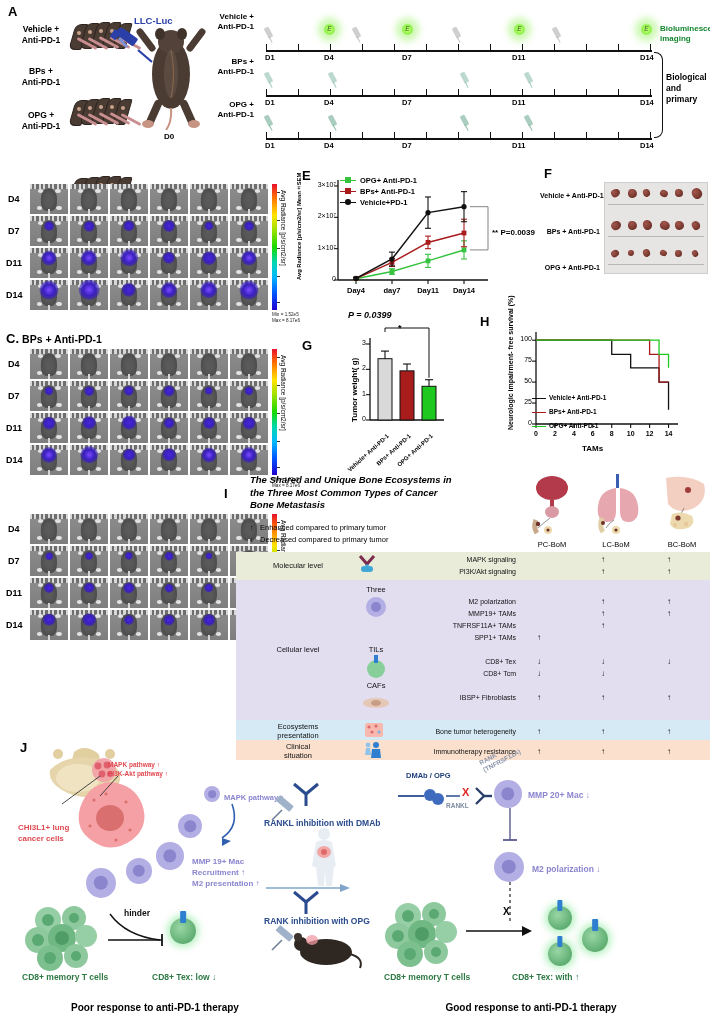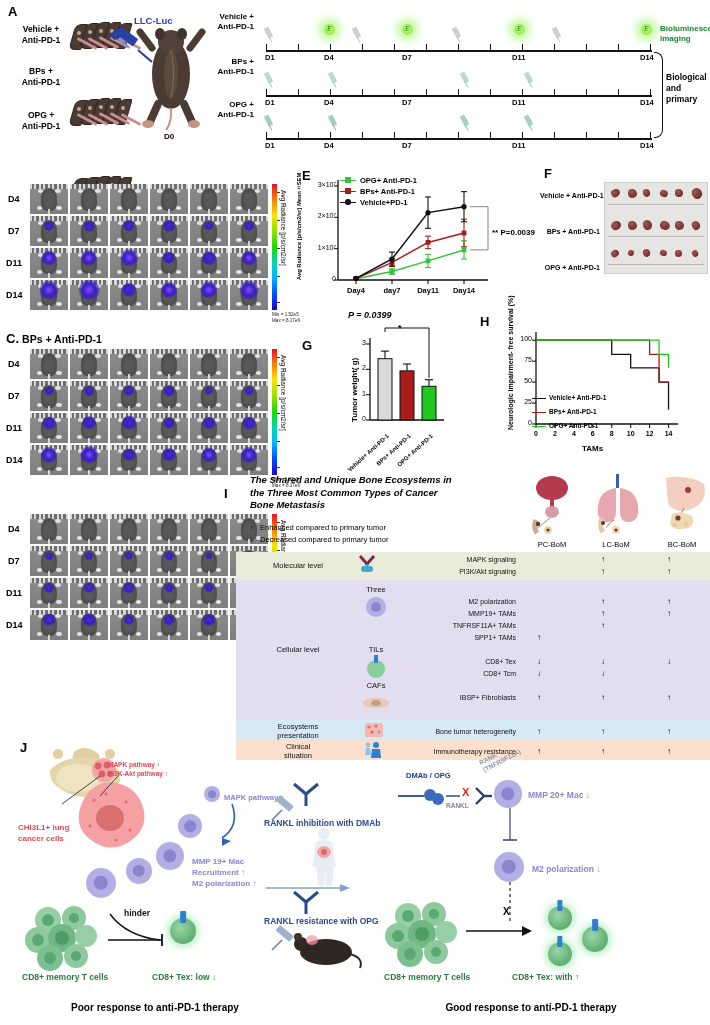--- a/index.html
+++ b/index.html
@@ -1602,21 +1602,21 @@
     <path d="M54 4 q8 22 -10 34" stroke="#2f5fae" stroke-width="1.6" fill="none"></path>
     <path d="M44 38 l0 8 l9 -5 Z" fill="#2f5fae"></path>
   </svg>
   <div class="mac" style="left:178px; top:84px; width:24px; height:24px;"></div>
   <div class="mac" style="left:156px; top:112px; width:28px; height:28px;"></div>
   <div class="mac" style="left:126px; top:128px; width:26px; height:26px;"></div>
   <div class="mac" style="left:86px; top:138px; width:30px; height:30px;"></div>
   <div class="abs celltext" style="left:192px; top:126px; color:#8b85ce;">
     <span>MMP 19+ Mac</span><br>
     <span>Recruitment ↑</span><br>
-    <span>M2 polarization ↑</span>
+    <span>M2 presentation ↑</span>
   </div>
 
   <svg class="abs" style="left:22px; top:172px;" width="90" height="70">
     <circle cx="26" cy="18" r="13" fill="#96cfa5"></circle>
       <circle cx="52" cy="16" r="12" fill="#8ec99e"></circle>
     <circle cx="16" cy="38" r="13" fill="#8ec99e"></circle>
       <circle cx="40" cy="36" r="14" fill="#6fb883"></circle>
     <circle cx="64" cy="34" r="11" fill="#96cfa5"></circle>
       <circle cx="28" cy="56" r="13" fill="#7dc08f"></circle>
     <circle cx="54" cy="54" r="12" fill="#8ec99e"></circle>
@@ -1662,21 +1662,21 @@
 
   <svg class="abs" style="left:266px; top:152px;" width="86" height="12">
     <line x1="0" y1="6" x2="74" y2="6" stroke="#7fa6c9" stroke-width="1.5"></line>
     <path d="M74 2 l10 4 l-10 4 Z" fill="#7fa6c9"></path>
   </svg>
   <svg class="abs" style="left:286px; top:160px;" width="40" height="26">
     <path d="M20 24 L20 12" stroke="#2a4b8d" stroke-width="3"></path>
     <path d="M20 12 L8 2" stroke="#2a4b8d" stroke-width="3"></path>
     <path d="M20 12 L32 2" stroke="#2a4b8d" stroke-width="3"></path>
   </svg>
-  <div class="abs celltext" style="left:264px; top:186px; color:#2a4b8d; font-size:8.5px;">RANKL resistance with OPG</div>
+  <div class="abs celltext" style="left:264px; top:186px; color:#2a4b8d; font-size:8.5px;">RANK inhibition with OPG</div>
   <svg class="abs" style="left:268px; top:194px;" width="38" height="30">
     <rect x="8" y="6" width="18" height="7" rx="1" fill="#9fb2c9" transform="rotate(40 17 9)"></rect>
     <line x1="4" y1="26" x2="14" y2="16" stroke="#6f8199" stroke-width="1.6"></line>
   </svg>
   <svg class="abs" style="left:292px; top:200px;" width="72" height="40">
     <ellipse cx="34" cy="22" rx="26" ry="13" fill="#2e2722"></ellipse>
     <circle cx="9" cy="14" r="7" fill="#2e2722"></circle>
     <circle cx="6" cy="7" r="4" fill="#3b332c"></circle>
     <ellipse cx="20" cy="10" rx="6" ry="5" fill="#f29ba2" opacity="0.75"></ellipse>
     <path d="M58 24 q14 4 10 14" stroke="#2e2722" stroke-width="2" fill="none"></path>

